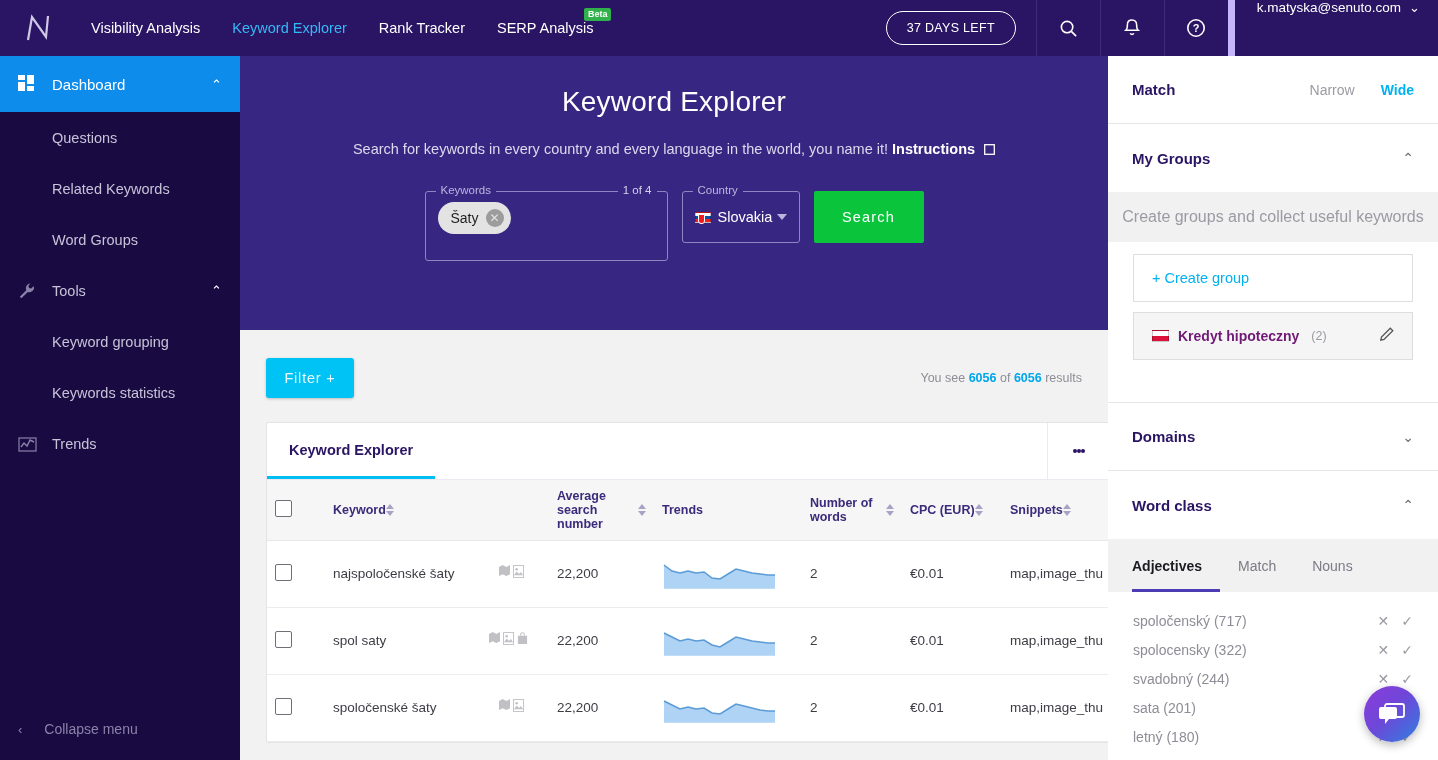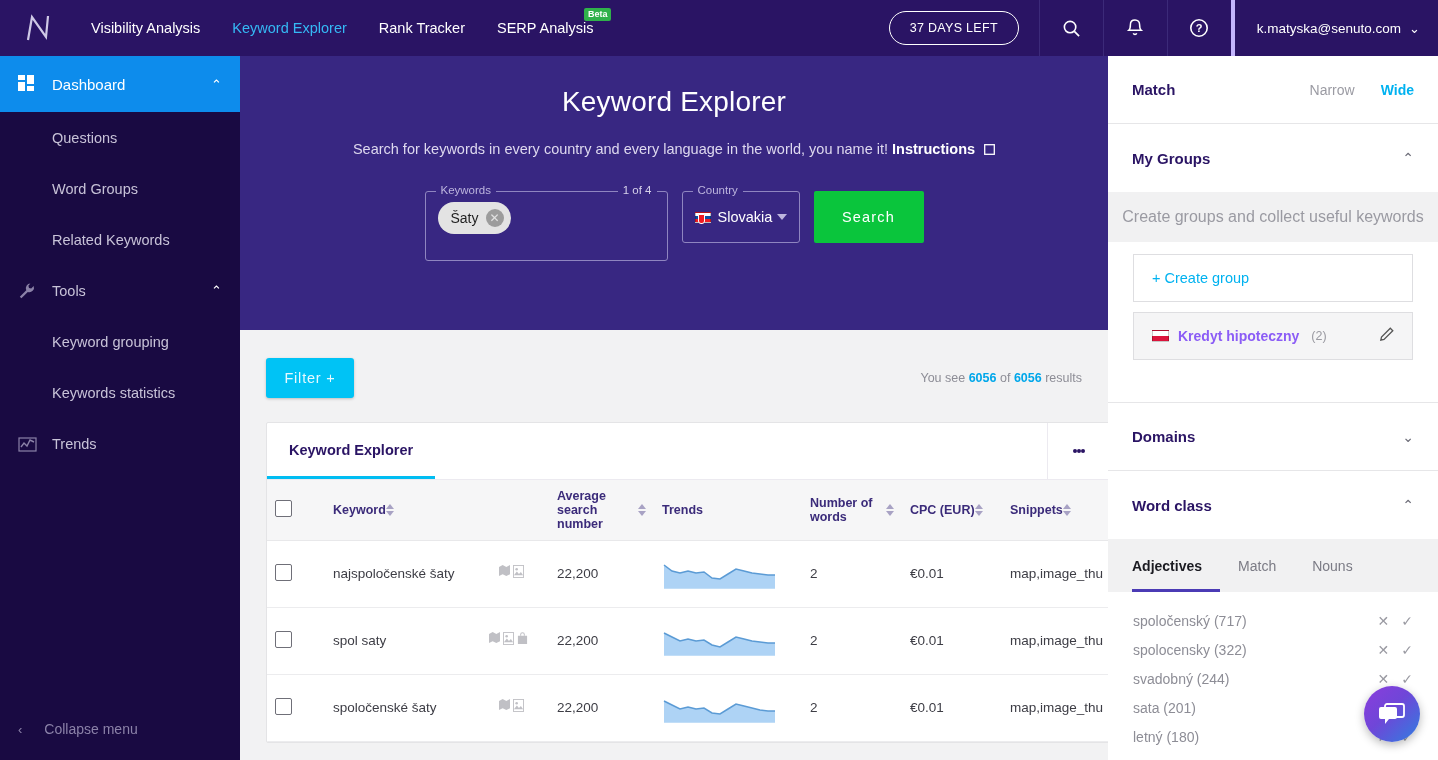--- a/index.html
+++ b/index.html
@@ -35,22 +35,22 @@
   .days-left {
     border: 1px solid #ffffff; border-radius: 20px; color: #fff;
     font-size: 12.5px; letter-spacing: .3px; padding: 9px 20px;
     margin-right: 20px; cursor: pointer; white-space: nowrap;
   }
   .nav-icon-cell {
     width: 64px; height: 56px; display:flex; align-items:center; justify-content:center;
     border-left: 1px solid #3c2a79; cursor: pointer;
   }
   .user-cell {
-    height: 56px; display: flex; align-items: center; gap: 8px;
-    padding: 0 18px 0 22px; border-left: 4px solid #c4b5fd; cursor: pointer;
+    height: 56px; display: flex; align-items: flex-start; gap: 8px;
+    padding: 0 18px 0 22px; border-left: 7px solid #c4b5fd; cursor: pointer;
     color: #fff; font-size: 13.5px;
   }
 
   
   .sidebar {
     position: absolute; top: 56px; left: 0; width: 240px; height: 704px;
     background: #190a42; z-index: 30;
   }
   .side-head {
     height: 56px; background: #0d8cec; display: flex; align-items: center;
@@ -200,21 +200,21 @@
   .hint {
     background: #f1f1f2; color: #9a9aa2; font-size: 16px; text-align: center;
     padding: 16px 0; margin-top: 0;
   }
   .grpbox {
     margin: 12px 25px 0 25px; border: 1px solid #dedee1; height: 48px;
     display: flex; align-items: center; padding: 0 18px; cursor: pointer;
   }
   .grpbox.create { color: #00b2f0; font-size: 14.5px; }
   .grpbox.item { background: #f5f5f6; margin-top: 10px; gap: 9px; }
-  .grpname { font-size: 14px; color: #8b5cf6; font-weight: 700; }
+  .grpname { font-size: 14px; color: #701a75; font-weight: 700; }
   .grpcount { font-size: 12.5px; color: #9a9aa2; margin-left: 3px; }
   .grpbox .grow { flex: 1; }
   .divider { border-top: 1px solid #e6e6e8; margin-top: 42px; }
 
   .wc-tabs {
     display: flex; align-items: stretch; background: #f1f1f2; height: 53px;
     padding: 0 24px;
   }
   .wc-tab {
     display:flex; align-items:center; padding: 0 18px; font-size: 14px; color: #7b7b85;
@@ -299,25 +299,25 @@
       <span class="lbl">Dashboard</span>
       <span class="chev">⌃</span>
     </div>
 
     <div class="side-row">
       <span class="ico"></span>
       <span class="lbl">Questions</span>
     </div>
     <div class="side-row">
       <span class="ico"></span>
-      <span class="lbl">Word Groups</span>
+      <span class="lbl">Related Keywords</span>
     </div>
     <div class="side-row">
       <span class="ico"></span>
-      <span class="lbl">Related Keywords</span>
+      <span class="lbl">Word Groups</span>
     </div>
     <div class="side-row">
       <span class="ico">
         <svg width="18" height="18" viewBox="0 0 18 18">
             <path d="M12.4 1.6a4.6 4.6 0 0 0-4.1 6.6L1.8 14.7l1.6 1.6 6.4-6.4a4.6 4.6 0 0 0 5.9-5.9l-2.5 2.5-2.2-.6-.6-2.2 2.0-2.1z" fill="#8b82a8"></path>
           </svg>
       </span>
       <span class="lbl">Tools</span>
       <span class="chev">⌃</span>
     </div>

